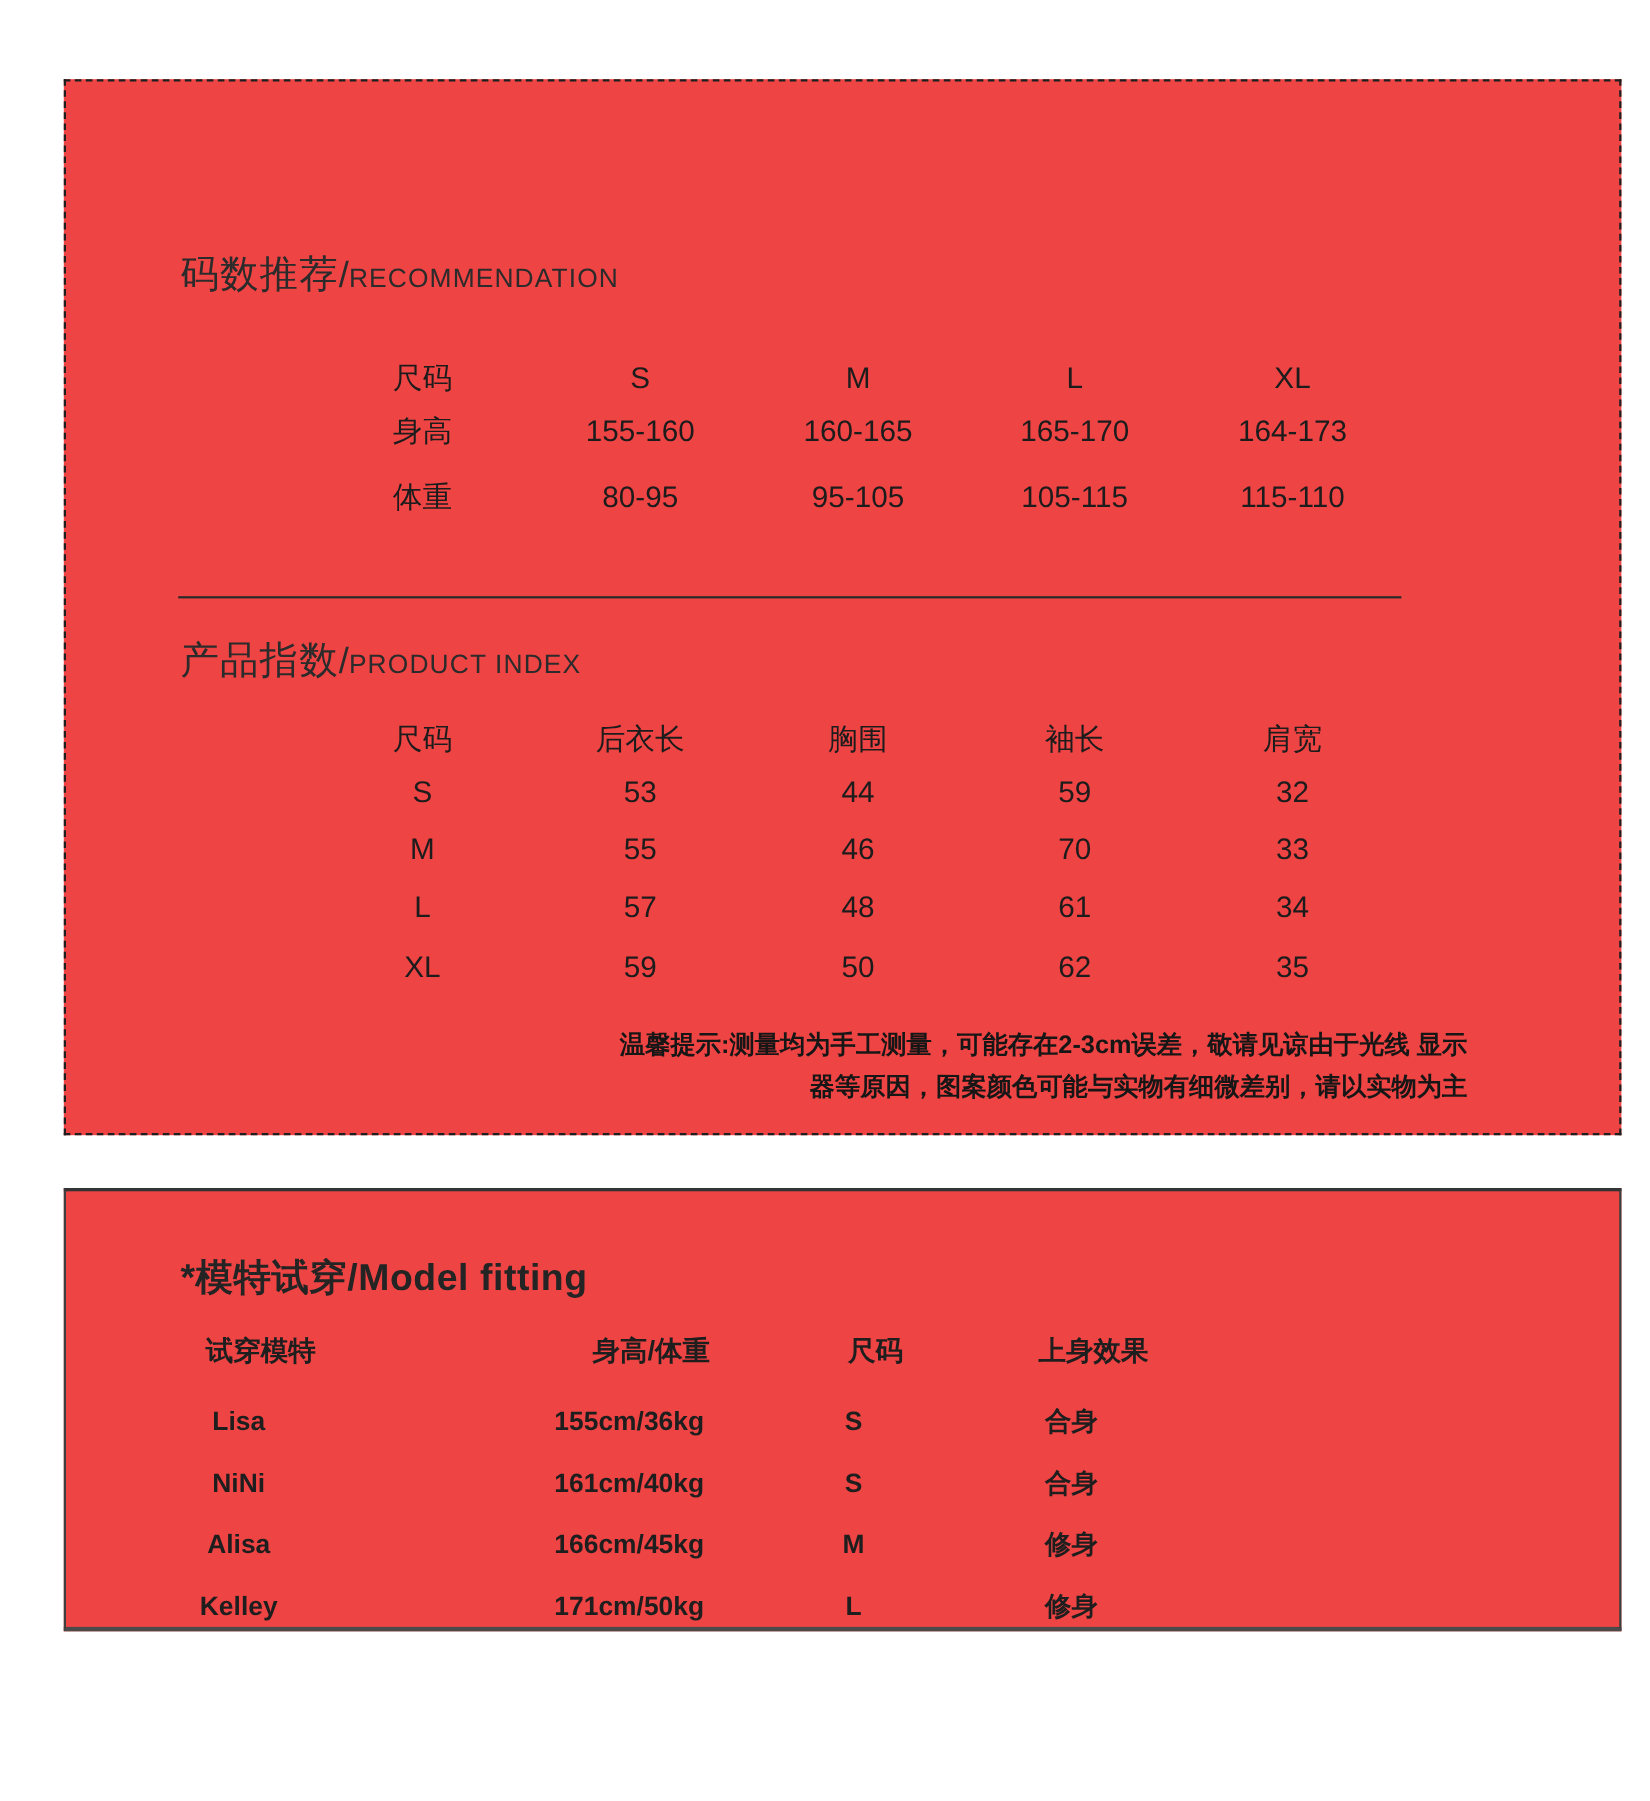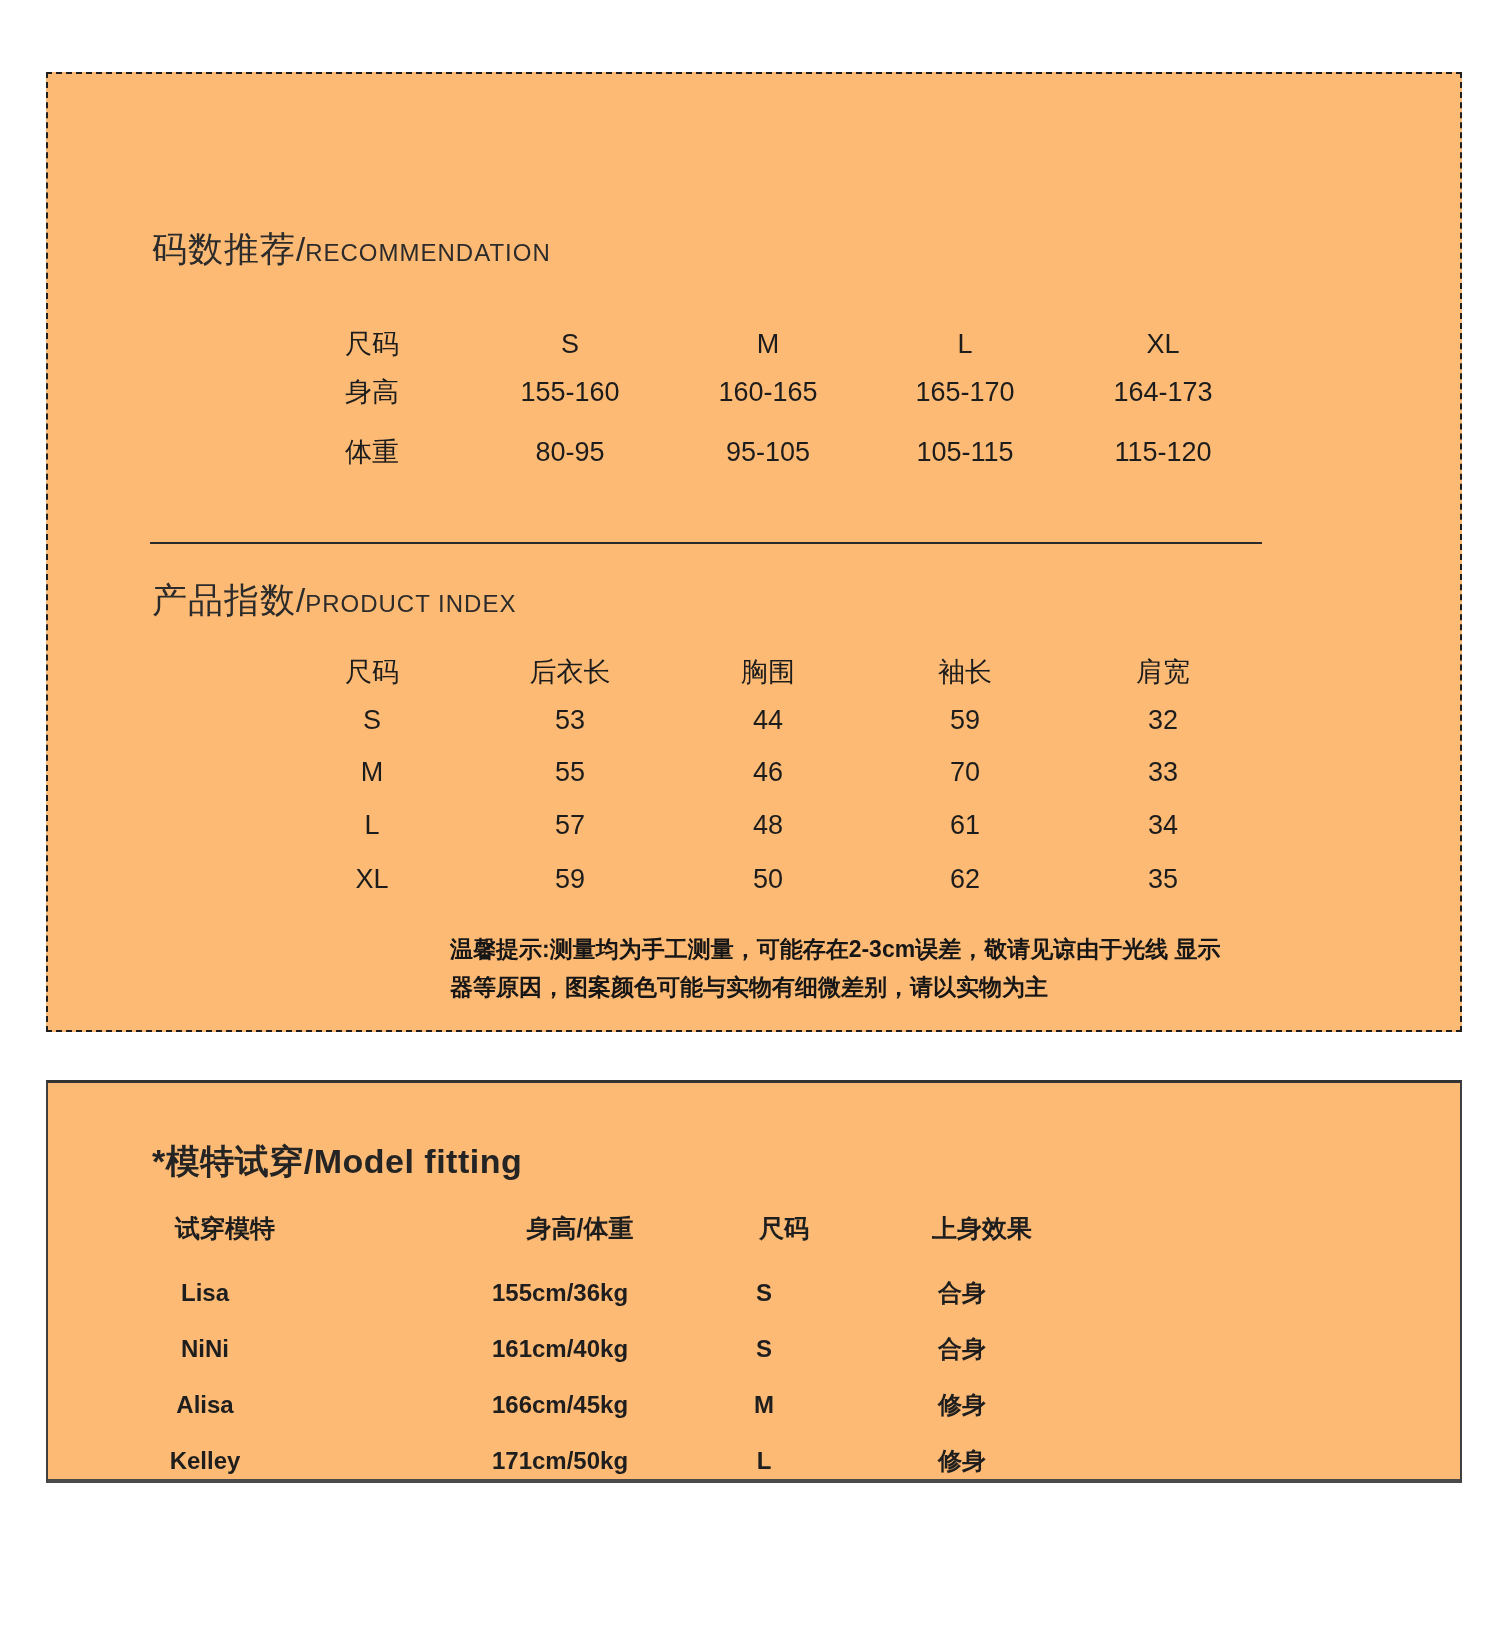--- a/index.html
+++ b/index.html
@@ -10,24 +10,24 @@
   body {
     width: 1500px;
     height: 1637px;
     position: relative;
     font-family: "Liberation Sans", "DejaVu Sans", sans-serif;
     color: #1c1c1c;
     overflow: hidden;
   }
   .panel {
     position: absolute;
-    left: 46px;
+    left: 58px;
     width: 1416px;
     box-sizing: border-box;
-    background: #fdba74;
+    background: #ef4444;
   }
   .dashed-panel {
     top: 72px;
     height: 960px;
     border: 2px dashed #1f1f1f;
   }
   .solid-panel {
     top: 1080px;
     height: 403px;
     border: 2px solid #3f3f3f;
@@ -77,21 +77,21 @@
     left: 102px;
     top: 468px;
     width: 1112px;
     border-top: 2px solid #2a2a2a;
   }
   .note {
     position: absolute;
     left: 402px;
     top: 856px;
     width: 872px;
-    text-align: left;
+    text-align: right;
     font-size: 23px;
     font-weight: 700;
     line-height: 38px;
     color: #161616;
   }
   
   .h-model {
     position: absolute;
     left: 104px;
     top: 56px;
@@ -138,21 +138,21 @@
     <span class="cell c1">155-160</span>
     <span class="cell c2">160-165</span>
     <span class="cell c3">165-170</span>
     <span class="cell c4">164-173</span>
   </div>
   <div class="trow" style="top:355px">
     <span class="cell c0">体重</span>
     <span class="cell c1">80-95</span>
     <span class="cell c2">95-105</span>
     <span class="cell c3">105-115</span>
-    <span class="cell c4">115-120</span>
+    <span class="cell c4">115-110</span>
   </div>
 
   <div class="divider"></div>
 
   <div class="section-heading h-prod">
     <span class="zh">产品指数</span><span class="sep">/</span><span class="en">PRODUCT INDEX</span>
   </div>
 
   <div class="trow" style="top:575px">
     <span class="cell c0">尺码</span>

